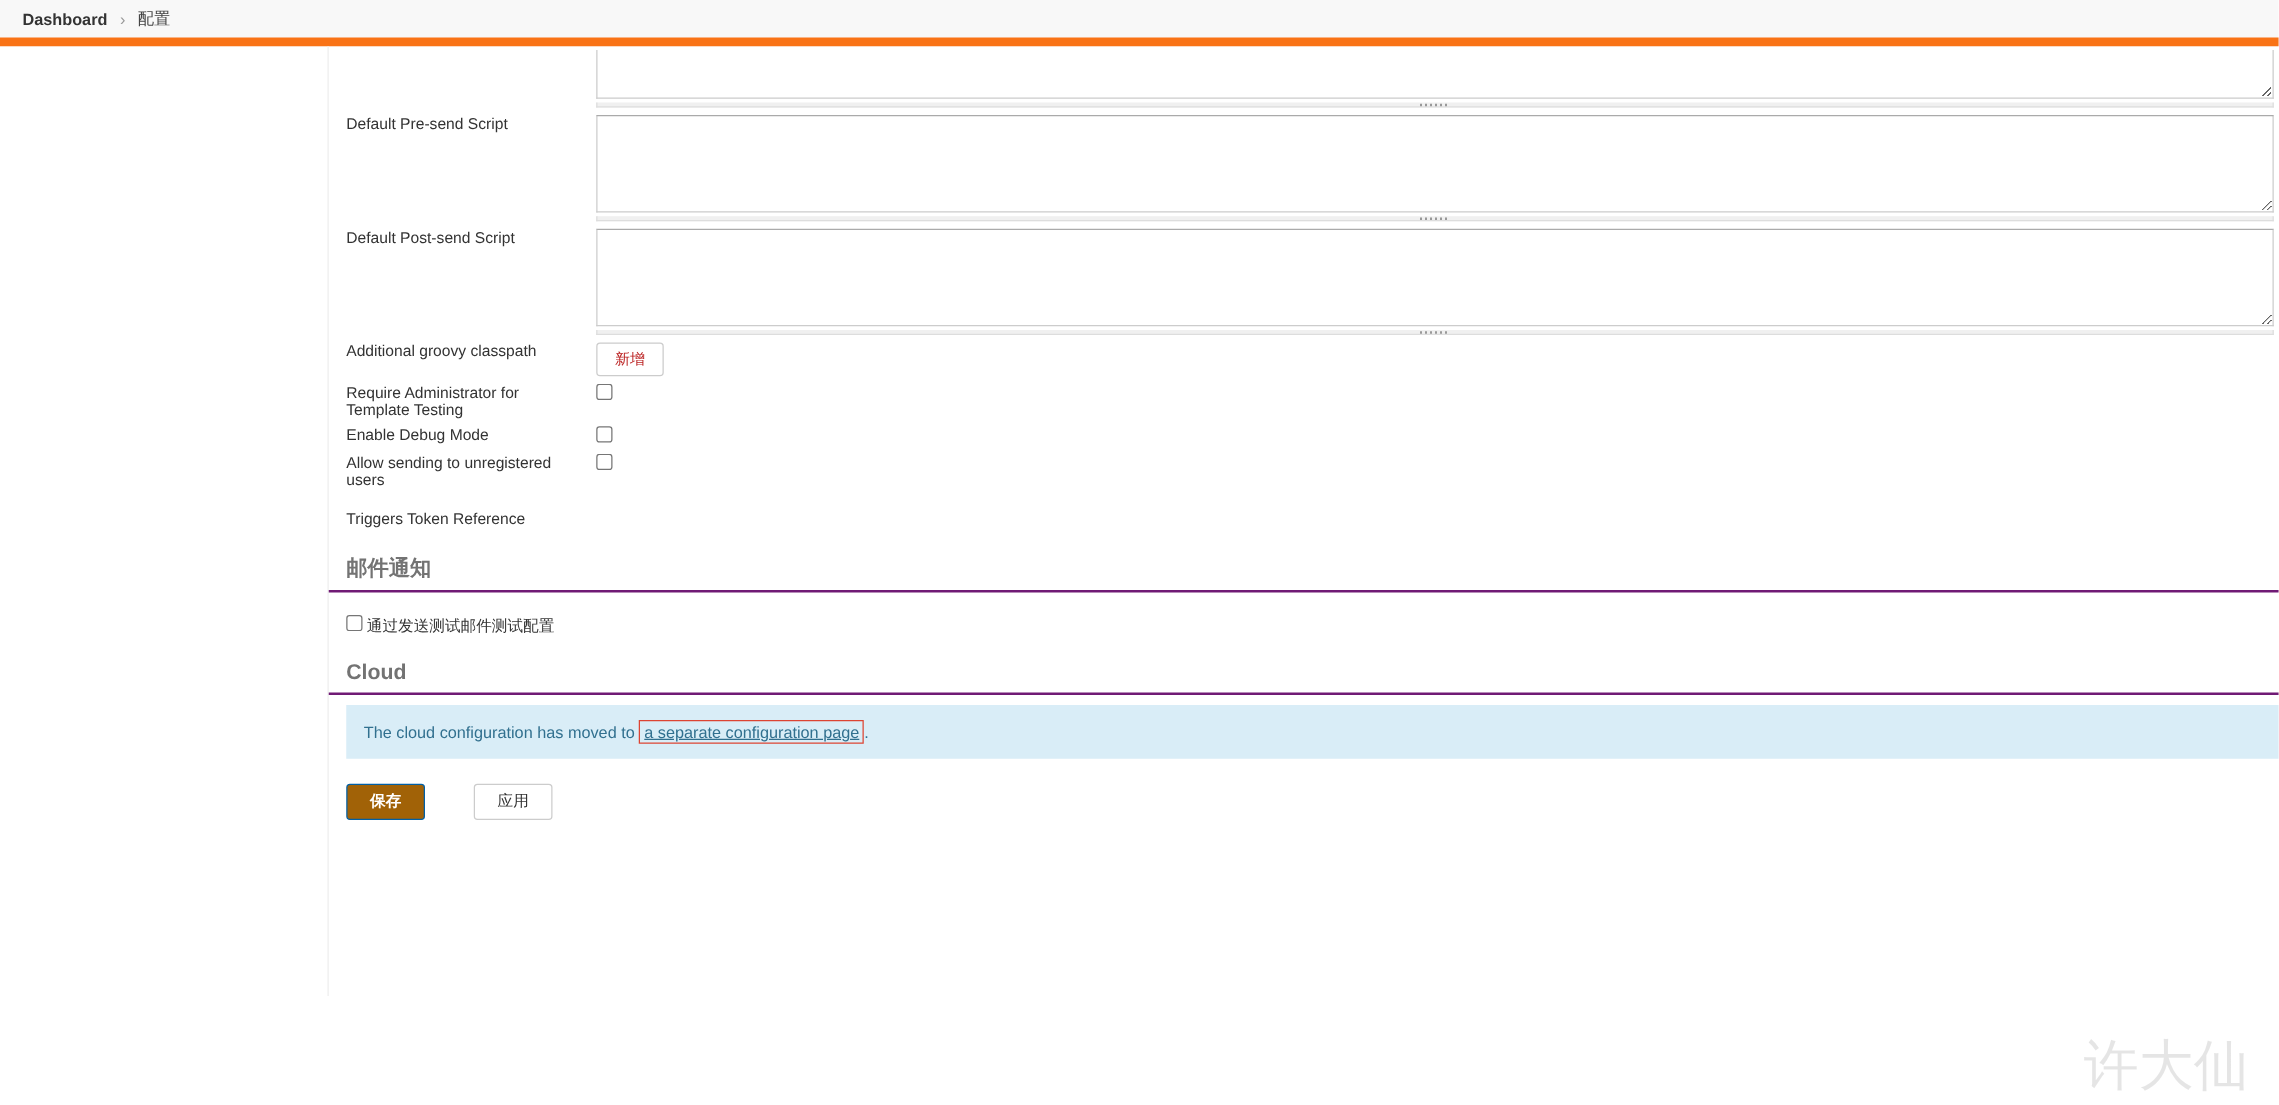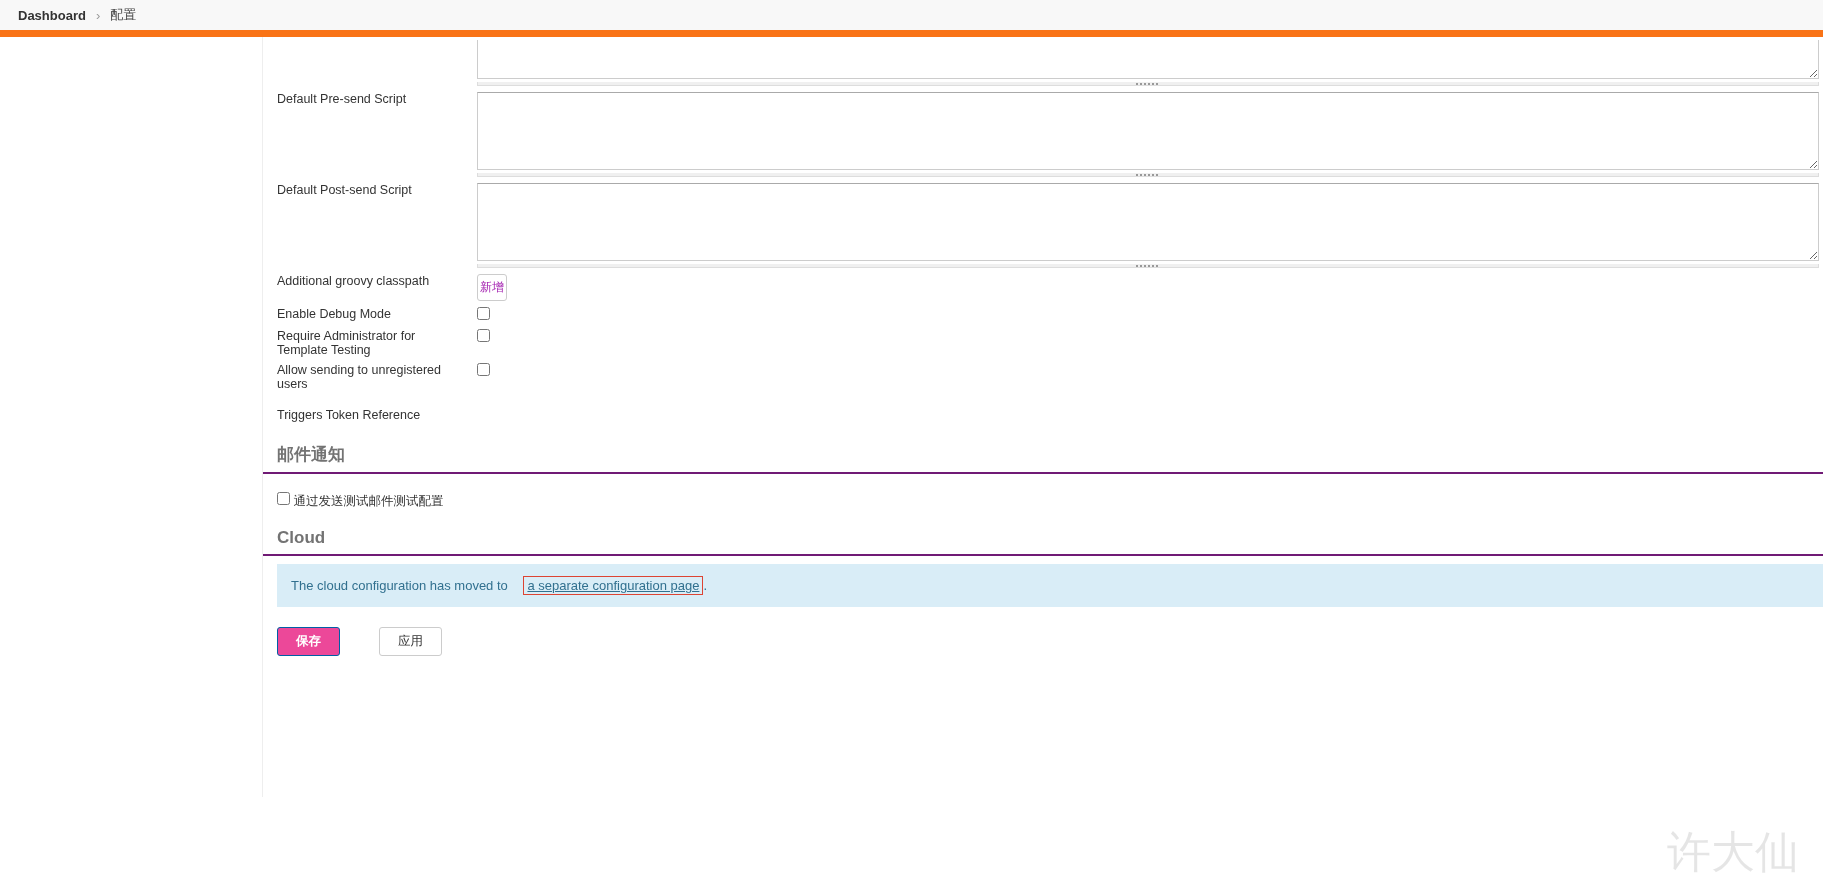--- a/index.html
+++ b/index.html
@@ -10,28 +10,28 @@
 .breadcrumb .current { color: #444; }
 .main-wrap { display: flex; }
 .sidebar-space { width: 262px; flex-shrink: 0; }
 .content { flex: 1; border-left: 1px solid #eee; padding: 0 0 20px 0; min-height: 760px; }
 .form-table { width: 100%; border-collapse: collapse; }
 .form-table td.label-cell { width: 210px; padding: 3px 4px 3px 14px; font-size: 12.5px; color: #333; vertical-align: top; }
 .form-table td.field-cell { padding: 3px 4px; vertical-align: top; }
 .textarea { width: 100%; min-height: 78px; border: 1px solid #ccc; border-top: 1px solid #aaa; resize: vertical; font-family: inherit; font-size: 13px; padding: 4px; }
 .textarea.first { min-height: 28px; border-top: none; }
 .input-text { width: 100%; height: 26px; border: 1px solid #ccc; padding: 2px 6px; font-size: 13px; }
-.btn { background: #fff; border: 1px solid #ccc; border-radius: 3px; padding: 4px 2px; font-size: 12px; cursor: pointer; color: #a21caf; }
-.btn-primary { background: #ec4899; color: #fff; border: 1px solid #005fa6; padding: 5px 18px; font-size: 12.5px; border-radius: 3px; cursor: pointer; font-weight: bold; }
+.btn { background: #fff; border: 1px solid #ccc; border-radius: 3px; padding: 4px 14px; font-size: 12px; cursor: pointer; color: #b91c1c; }
+.btn-primary { background: #a16207; color: #fff; border: 1px solid #005fa6; padding: 5px 18px; font-size: 12.5px; border-radius: 3px; cursor: pointer; font-weight: bold; }
 .btn-secondary { background: #fff; color: #333; border: 1px solid #ccc; padding: 5px 18px; font-size: 12.5px; border-radius: 3px; cursor: pointer; margin-left: 31px; }
 .section-title { font-size: 17px; font-weight: bold; color: #737373; padding: 18px 0 6px 14px; border-bottom: 2px solid #701a75; margin-bottom: 8px; }
 .right-align { text-align: right; padding-right: 0; }
 .info-box { background: #d9edf7; color: #31708f; padding: 12px 14px; margin: 8px 0 0 14px; font-size: 13px; }
 .info-box a { color: #31708f; text-decoration: underline; }
-.highlight-box { border: 1.5px solid #d43; padding: 1px 3px; display: inline-block; margin-left: 12px; }
+.highlight-box { border: 1.5px solid #d43; padding: 1px 3px; display: inline-block; }
 .action-bar { padding: 20px 0 0 14px; display: flex; gap: 8px; }
 .wm { position: fixed; right: 24px; bottom: 2px; font-size: 44px; color: rgba(0,0,0,0.1); font-family: "Microsoft YaHei", sans-serif; pointer-events: none; }
 .adv-icon { display:inline-block; width:16px; height:14px; background:linear-gradient(#f7e39a,#c89c4a); border:1px solid #b08a3a; border-radius:2px; margin-right:6px; vertical-align:middle; }
 .resize-grip { height:4px; background:#f0f0f0; border:1px solid #ddd; border-top:none; position:relative; }
 .resize-grip::after { content:""; position:absolute; left:50%; top:1px; transform:translateX(-50%); width:24px; height:2px; background:repeating-linear-gradient(90deg,#999,#999 2px,transparent 2px,transparent 4px); }
 .test-row { padding:10px 0 0 14px; font-size:12.5px; }
 .adv-row { text-align:right; padding:4px 0 6px 0; }
 </style>
 </head>
 <body>
@@ -74,26 +74,26 @@
       </tr>
 
       <tr>
         <td class="label-cell">Additional groovy classpath</td>
         <td class="field-cell">
           <button class="btn">新增</button>
         </td>
       </tr>
 
       <tr>
-        <td class="label-cell">Enable Debug Mode</td>
+        <td class="label-cell">Require Administrator for Template Testing</td>
         <td class="field-cell"><input type="checkbox" style=""></td>
       </tr>
 
       <tr>
-        <td class="label-cell">Require Administrator for Template Testing</td>
+        <td class="label-cell">Enable Debug Mode</td>
         <td class="field-cell"><input type="checkbox" style=""></td>
       </tr>
 
 
       <tr>
         <td class="label-cell">Allow sending to unregistered users</td>
         <td class="field-cell"><input type="checkbox" style=""></td>
       </tr>
 
 

